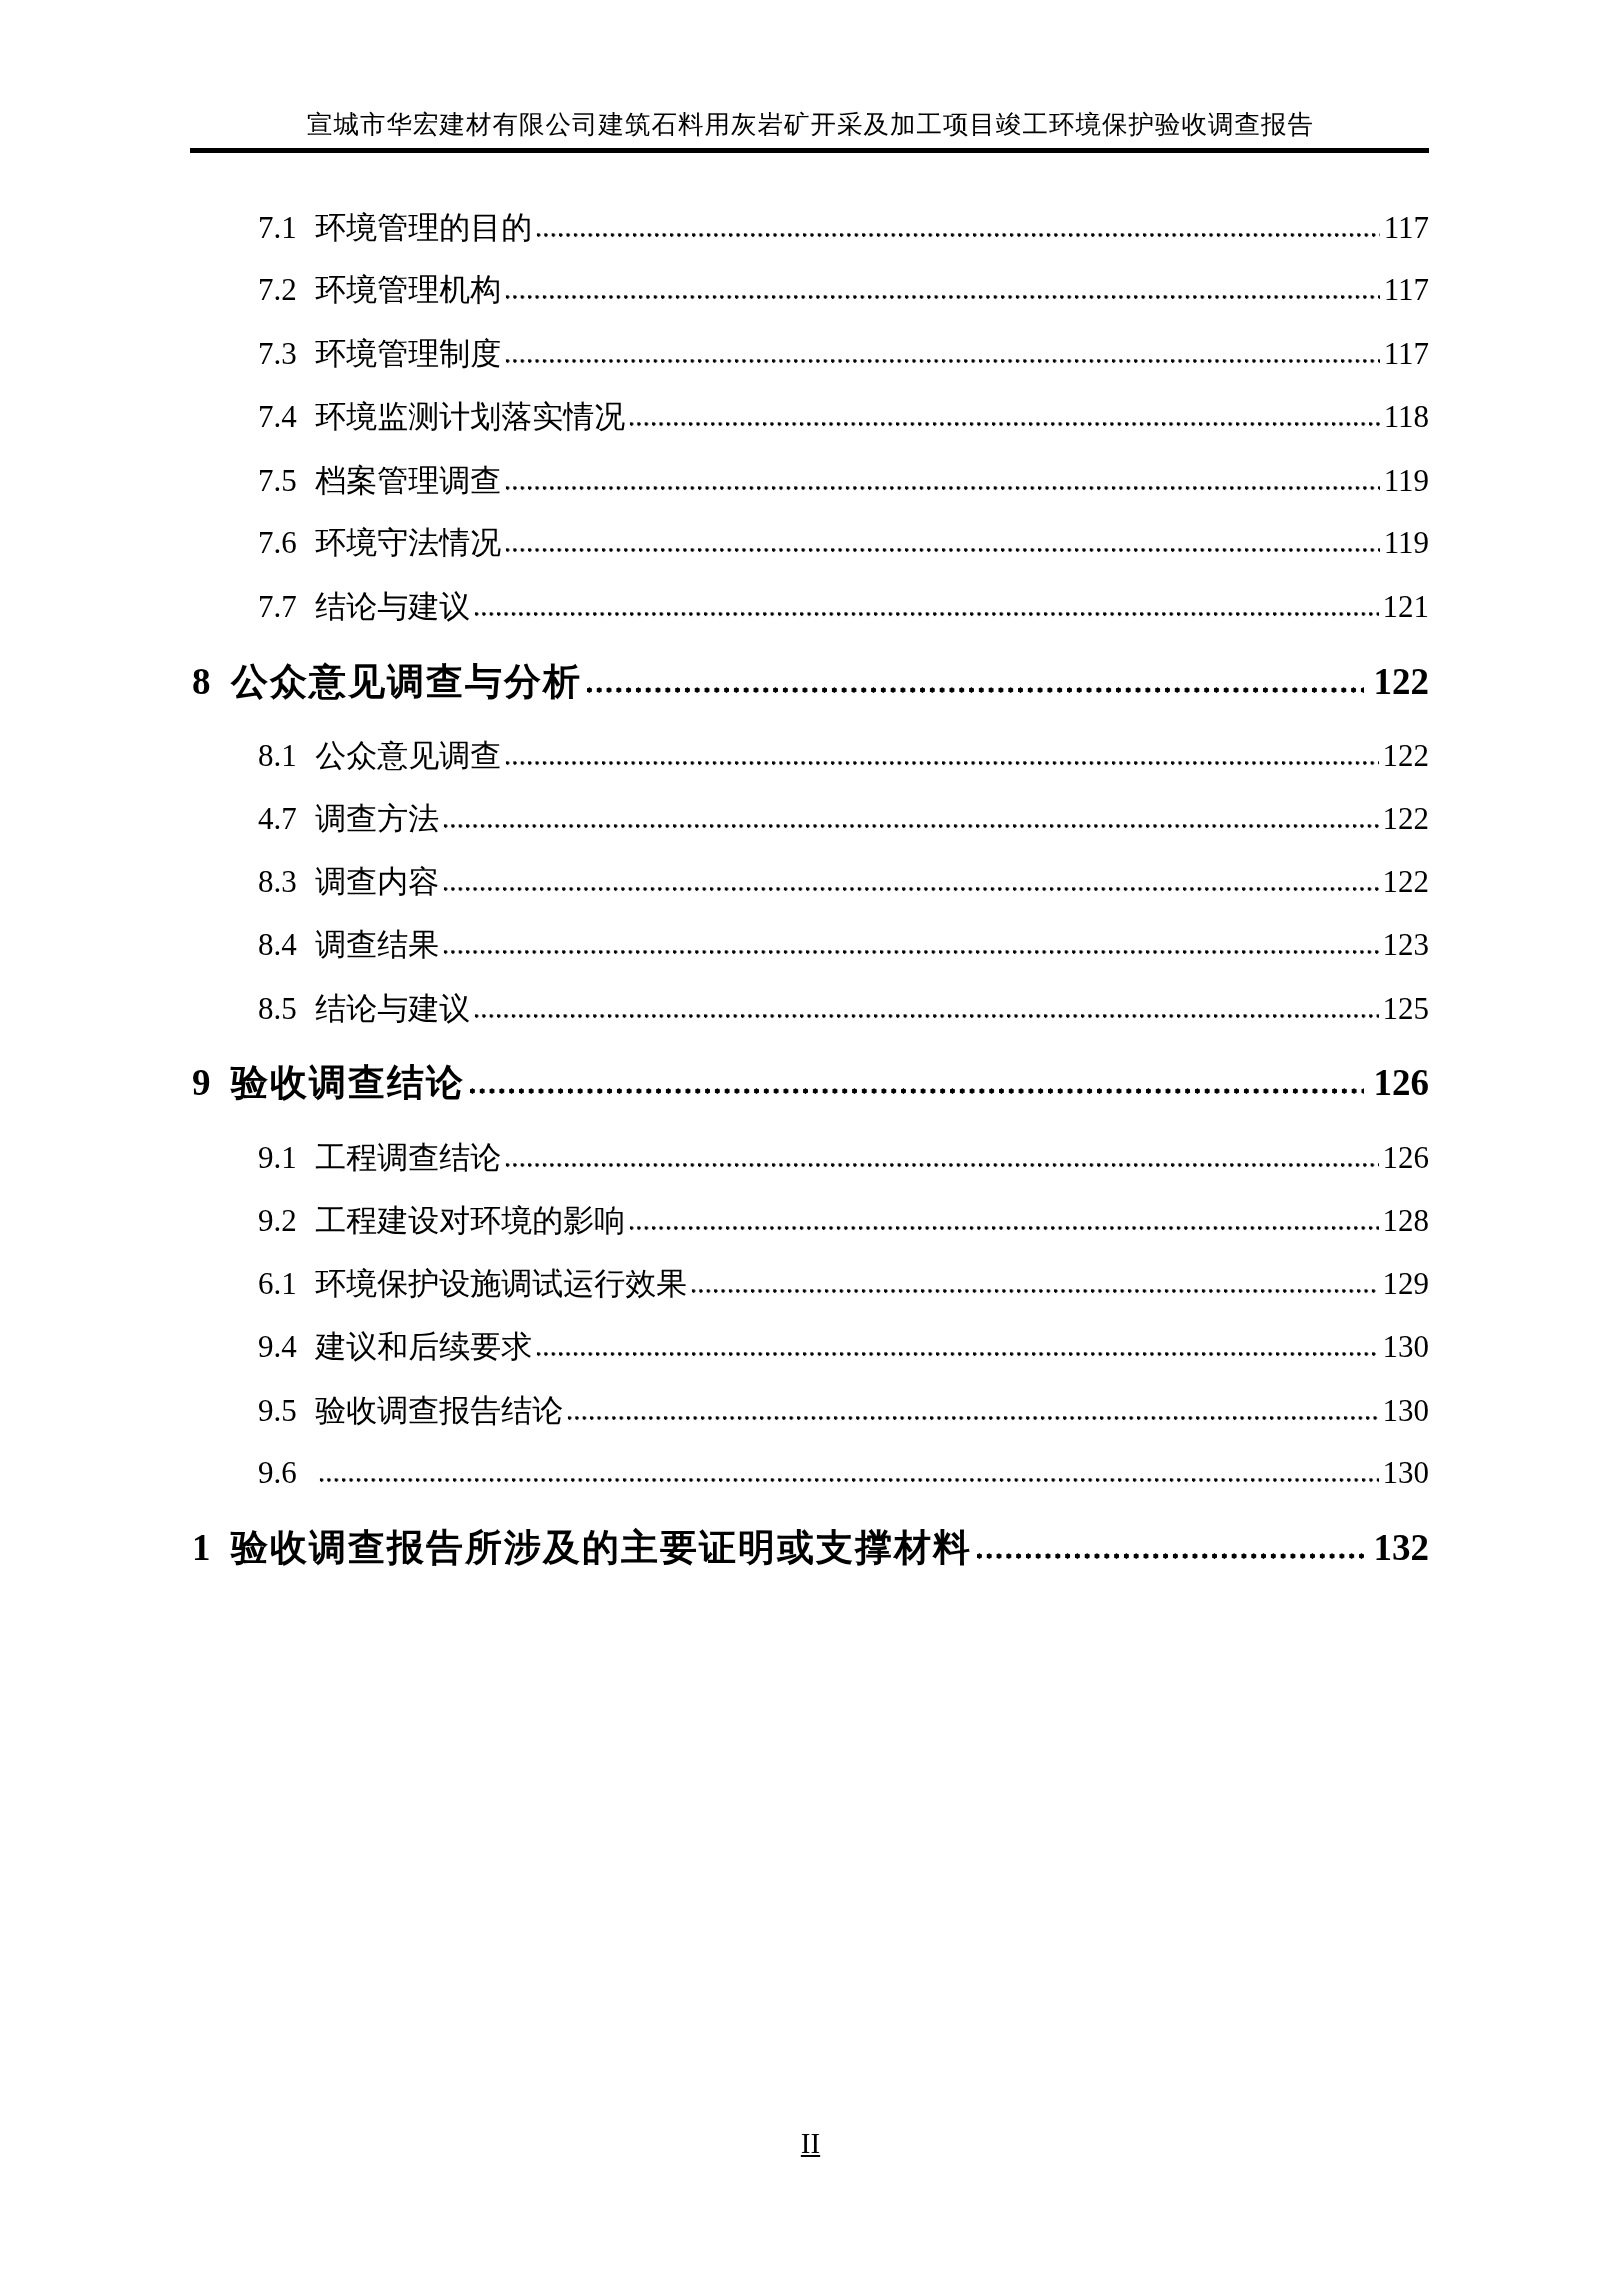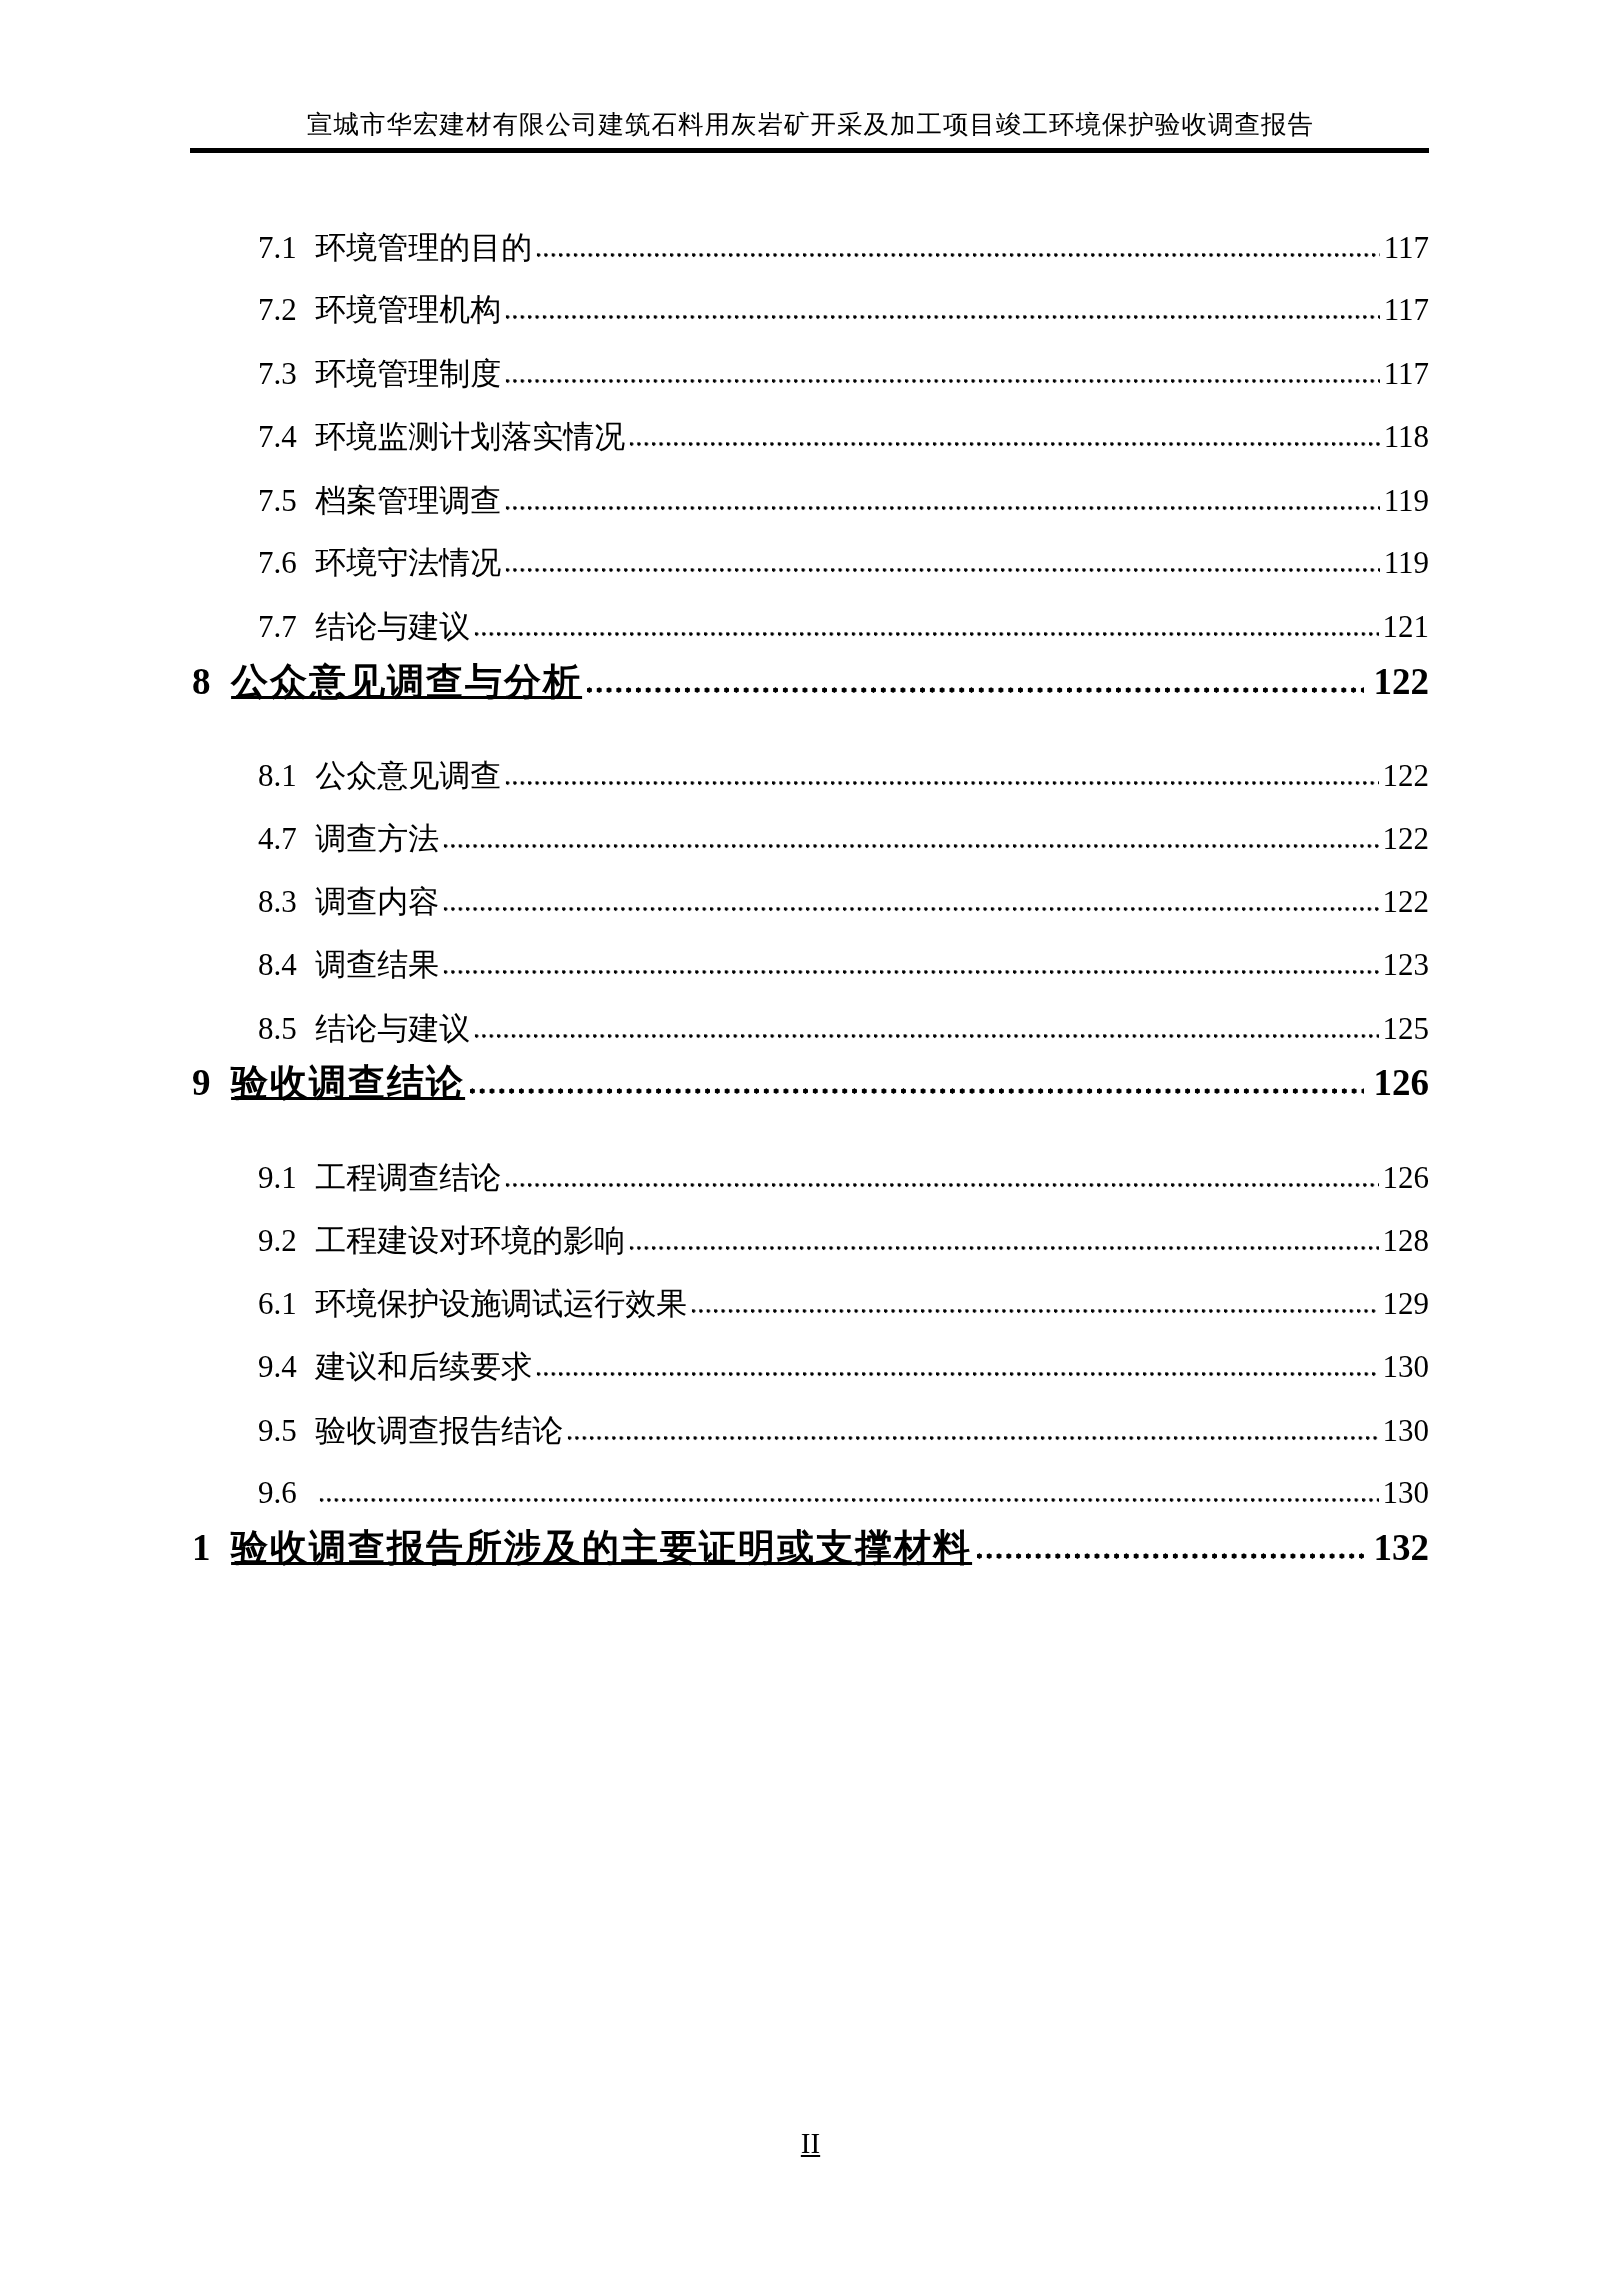--- a/index.html
+++ b/index.html
@@ -47,25 +47,25 @@
   .toc-row .leader {
     flex: 1 1 auto;
     min-width: 9.8px;
     height: 11.8px;
     margin: 0 3.9px 0 3.9px;
     background-image: radial-gradient(circle at 2.5px 8.8px, #000 1.6px, transparent 2px);
     background-size: 7.4px 11.8px;
     background-repeat: repeat-x;
     background-position: left bottom;
   }
-  .toc-row.l2 { font-size: 31px; padding-left: 66px; margin-top: 20px; }
+  .toc-row.l2 { font-size: 31px; padding-left: 66px; }
   .toc-row.l2 .num { margin-right: 18.6px; }
   .toc-row.l1 { font-size: 37px; font-weight: bold; }
   .toc-row.l1 .num { margin-right: 20.6px; }
-  .toc-row.l1 .ttl { letter-spacing: 2px; text-decoration: underline; }
+  .toc-row.l1 .ttl { letter-spacing: 2px; }
   .toc-row.l1 .leader {
     height: 13.7px;
     margin-right: 9.8px;
     background-image: radial-gradient(circle at 3.4px 9.8px, #000 2.4px, transparent 2.7px);
     background-size: 9.8px 13.7px;
   }
   .folio {
     position: absolute;
     top: 2127px;
     left: 0;

